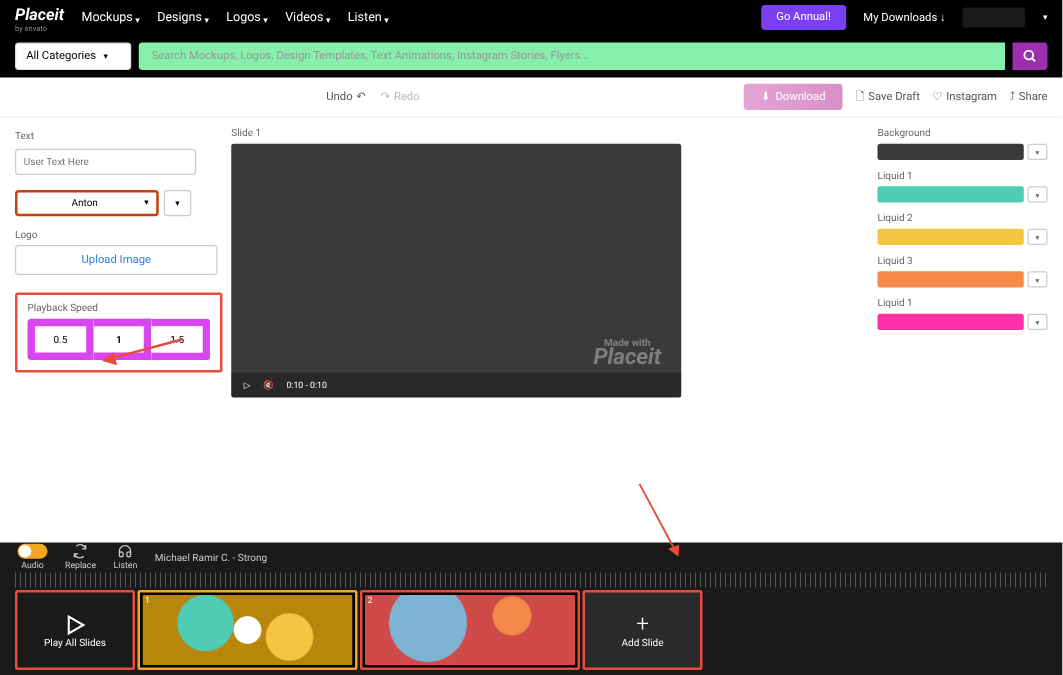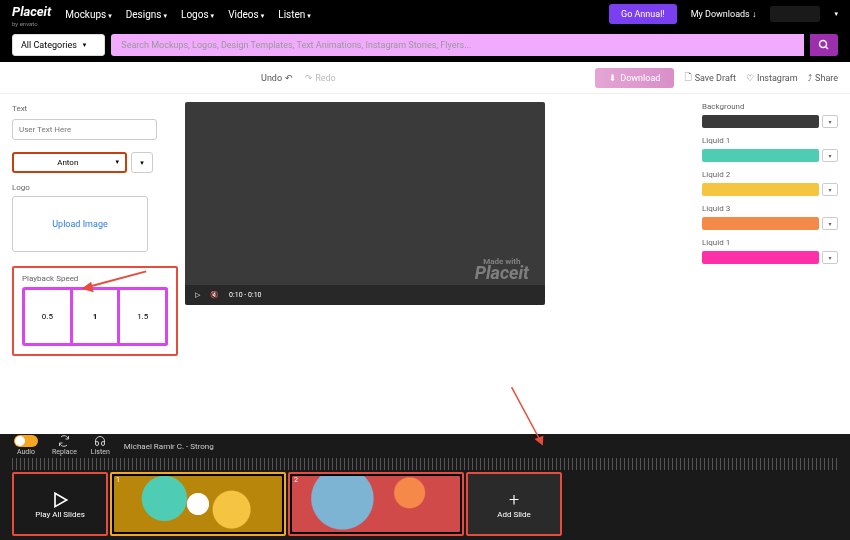--- a/index.html
+++ b/index.html
@@ -8,41 +8,41 @@
 .logo{color:#fff;font-size:13px;font-weight:700;font-style:italic;line-height:1}
 .logo-sub{color:#888;font-size:6px;display:block;font-style:normal;font-weight:400}
 .nav-item{color:#fff;font-size:10px;cursor:pointer;display:flex;align-items:flex-end;gap:2px}
 .nav-spacer{flex:1}
 .go-annual{background:#7b3ff2;color:#fff;font-size:9px;padding:5px 12px;border-radius:3px;cursor:pointer}
 .my-dl{color:#fff;font-size:9px;cursor:pointer}
 .user-area{width:50px;height:16px;background:#1a1a1a;border-radius:2px}
 .chev{font-size:7px}
 .searchbar{background:#000;padding:6px 12px;display:flex;gap:6px;height:34px}
 .cat-sel{background:#fff;border:1px solid #ddd;border-radius:3px;font-size:9px;padding:0 18px 0 8px;cursor:pointer;display:flex;align-items:center;gap:6px}
-.search-inp{flex:1;background:#f0abfc;border:none;border-radius:3px 0 0 3px;font-size:9px;padding:0 10px;color:#333}
+.search-inp{flex:1;background:#86efac;border:none;border-radius:3px 0 0 3px;font-size:9px;padding:0 10px;color:#333}
 .search-inp::placeholder{color:#999}
 .search-btn{background:#9b2fae;width:28px;border:none;border-radius:0 3px 3px 0;cursor:pointer;display:flex;align-items:center;justify-content:center}
 .actionbar{height:32px;display:flex;align-items:center;padding:0 12px;gap:10px;border-bottom:1px solid #eee}
 .ab-spacer{flex:1}
 .undo-redo{display:flex;gap:12px;font-size:9px;color:#555}
 .undo-item{cursor:pointer;display:flex;align-items:center;gap:3px}
 .redo-disabled{color:#bbb}
 .dl-btn{background:linear-gradient(90deg,#e4a5d4,#d98fc9);color:#fff;font-size:9px;padding:5px 14px;border-radius:3px;cursor:pointer;display:flex;align-items:center;gap:4px}
 .act-btn{font-size:9px;color:#555;cursor:pointer;display:flex;align-items:center;gap:3px}
 .editor{display:flex;height:340px}
 .left-panel{width:165px;padding:10px 12px}
 .lbl{font-size:8px;color:#666;margin-bottom:4px}
 .txt-inp{width:145px;border:1px solid #ccc;border-radius:3px;font-size:8px;padding:5px 6px;color:#999;margin-bottom:12px}
 .font-row{display:flex;gap:4px;margin-bottom:10px}
 .font-sel{flex:1;border:2px solid #c2410c;border-radius:3px;font-size:8px;padding:4px 6px;background:#fff;cursor:pointer;text-align:center}
 .color-sel{width:22px;border:1px solid #ccc;border-radius:3px;cursor:pointer;display:flex;align-items:center;justify-content:center}
-.upload-btn{width:136px;border:1px solid #ccc;border-radius:3px;font-size:9px;color:#2a7de1;padding:22px;text-align:center;cursor:pointer;margin-bottom:14px}
+.upload-btn{width:162px;border:1px solid #ccc;border-radius:3px;font-size:9px;color:#2a7de1;padding:6px;text-align:center;cursor:pointer;margin-bottom:14px}
 .speed-box{border:2px solid #e74c3c;border-radius:2px;padding:6px 8px 8px;width:166px}
 .speed-btns{display:flex;margin-top:4px}
-.speed-btn{flex:1;border:3px solid #d946ef;font-size:8px;padding:22px 0;text-align:center;cursor:pointer;background:#fff}
+.speed-btn{flex:1;border:6px solid #d946ef;font-size:8px;padding:6px 0;text-align:center;cursor:pointer;background:#fff}
 .speed-btn:first-child{border-radius:3px 0 0 3px}
 .speed-btn:last-child{border-radius:0 3px 3px 0}
 .speed-btn+.speed-btn{border-left:none}
 .speed-btn.sel{font-weight:700}
 .center-panel{flex:1;padding:8px 20px}
 .slide-lbl{font-size:8px;color:#666;margin-bottom:4px}
 .video-box{width:360px;height:203px;background:#3a3a3a;position:relative;border-radius:2px;overflow:hidden}
 .watermark{position:absolute;right:16px;bottom:22px;color:rgba(255,255,255,.35);font-size:18px;font-style:italic;font-weight:700}
 .watermark-sm{font-size:8px;font-style:normal;font-weight:700;display:block;text-align:center;margin-bottom:-4px}
 .video-ctrl{position:absolute;bottom:0;left:0;right:0;height:20px;background:rgba(0,0,0,.3);display:flex;align-items:center;gap:10px;padding:0 10px;color:#fff;font-size:7px}
@@ -169,20 +169,21 @@
       <div class="lbl">Playback Speed</div>
       <div class="speed-btns">
         <div class="speed-btn">0.5</div>
         <div class="speed-btn sel">1</div>
         <div class="speed-btn">1.5</div>
       </div>
     </div>
   </div>
 
   <div class="center-panel">
+    <div class="slide-lbl">Slide 1</div>
     <div class="video-box">
       <div class="watermark">
         <span class="watermark-sm">Made with</span>
         <span>Placeit</span>
       </div>
       <div class="video-ctrl">
         <span>▷</span>
         <span>🔇</span>
         <span>0:10 - 0:10</span>
       </div>

